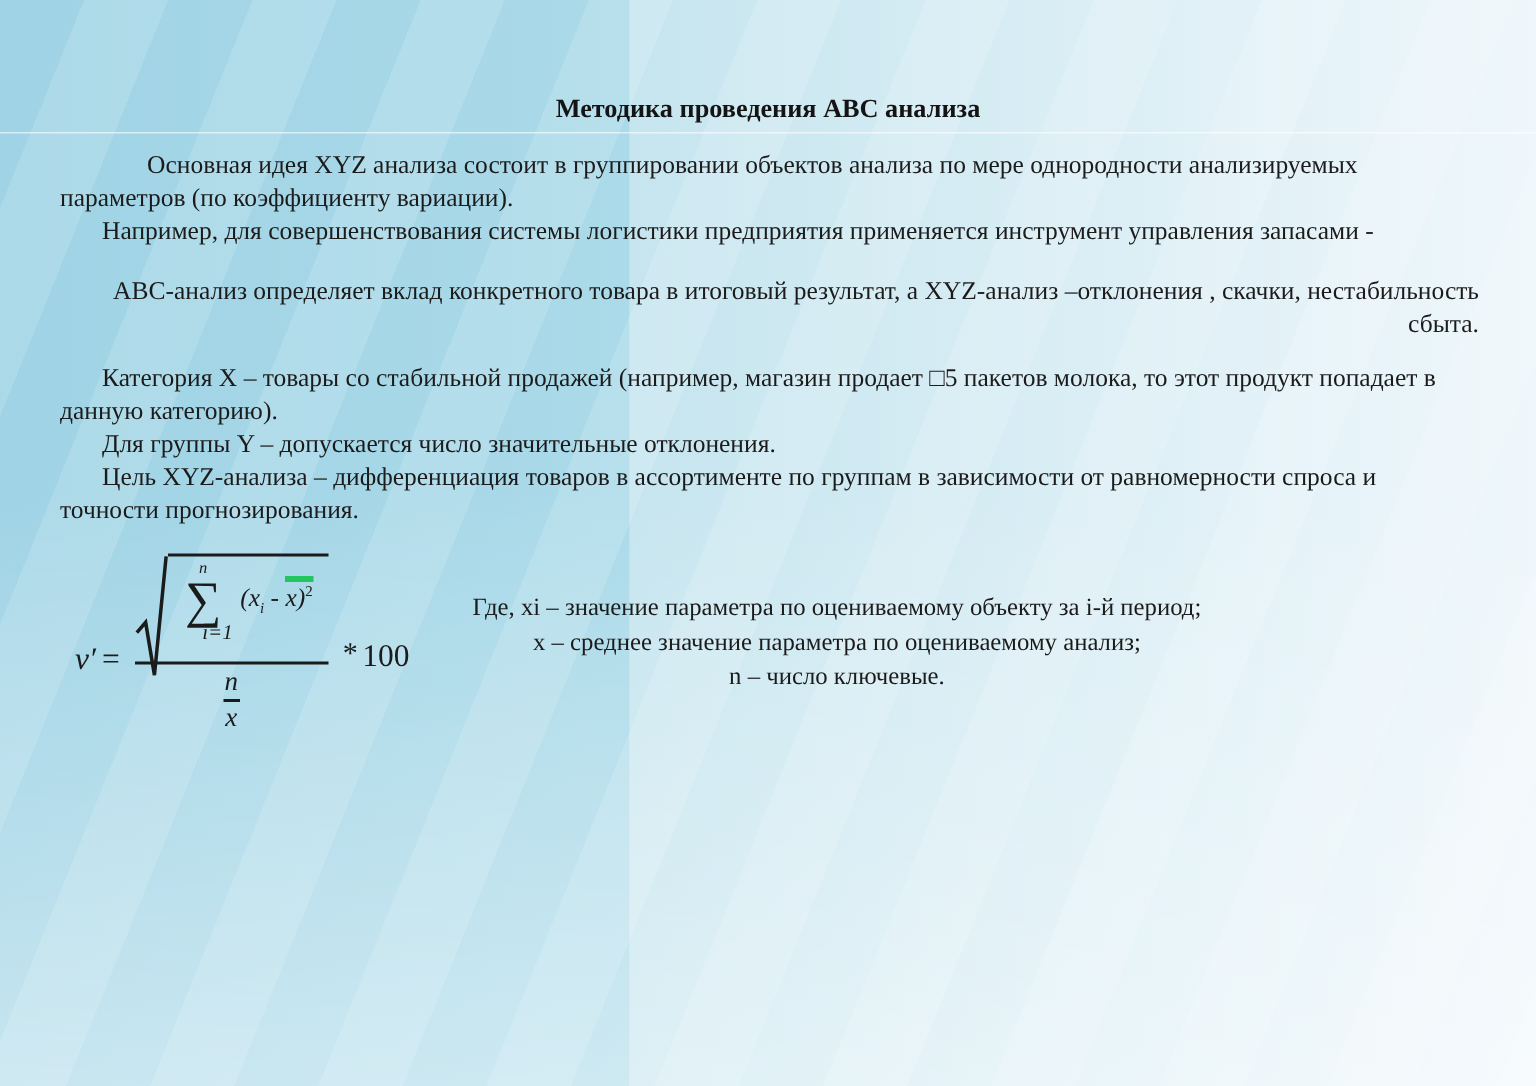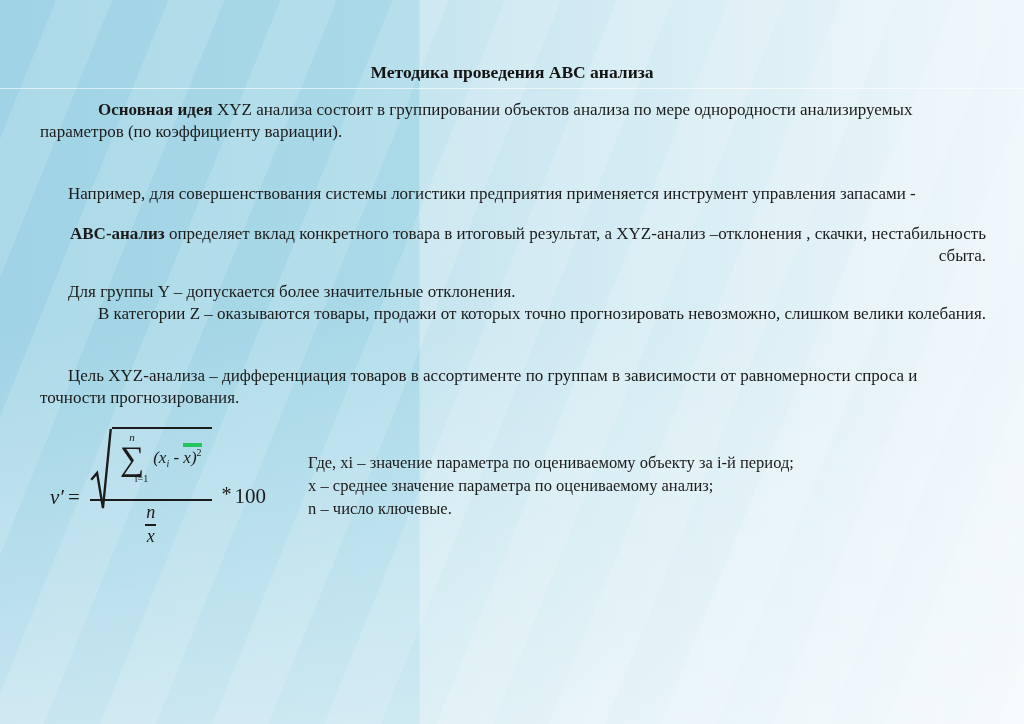--- a/index.html
+++ b/index.html
@@ -11,66 +11,66 @@
       repeating-linear-gradient(112deg, rgba(255,255,255,0) 0 52px, rgba(255,255,255,0.14) 52px 104px),
       linear-gradient(to bottom, rgba(255,255,255,0) 45%, rgba(255,255,255,0.42) 100%),
       linear-gradient(to right, #9fd3e5 0px, #abdae9 419px, #c6e5ef 420px, #eff7fb 1024px);
   }
   .slide{position:relative;width:1024px;height:580px;border-radius:24px;}
   .title-band{padding-top:62px;border-bottom:1px solid rgba(255,255,255,0.6);padding-bottom:5px;}
   .title{margin:0;text-align:center;font-size:17.5px;font-weight:bold;color:#141414;}
   .body-text{margin:10px 38px 0 40px;font-size:17px;line-height:22px;}
   .p{margin:0;text-indent:28px;}
   .p.indent-lg{text-indent:58px;}
-  .p b{font-weight:bold;}
-  .gap-18{margin-bottom:18px;margin-top:40px;}
+  .p b{font-weight:normal;}
+  .gap-18{margin-bottom:18px;}
   .gap-14{margin-bottom:14px;text-align:right;}
   .gap-20{margin-bottom:20px;}
   
   .formula-row{display:flex;align-items:flex-start;margin:14px 0 0 50px;}
   .formula{display:flex;align-items:flex-start;}
   .f-lhs{font-style:italic;font-size:21px;margin-top:58px;white-space:nowrap;}
   .f-eq{font-style:normal;margin-left:4px;}
   .bigfrac{display:inline-flex;flex-direction:column;align-items:center;margin-left:10px;}
   .rad-row{display:flex;align-items:stretch;height:78px;}
   .rad-glyph{width:22px;height:84px;flex:none;}
   .rad-content{border-top:2px solid #1b1b1b;padding:3px 10px 0 4px;display:flex;align-items:flex-start;}
   .sum{display:flex;flex-direction:column;align-items:center;line-height:1;margin-right:5px;}
   .sum-top{font-size:11px;font-style:italic;}
   .sum-sym{font-size:34px;line-height:0.92;}
-  .sum-bot{font-size:10px;margin-left:19px;}
+  .sum-bot{font-size:14px;font-style:italic;margin-left:19px;}
   .expr{font-size:17px;font-style:italic;margin-top:15px;white-space:nowrap;}
   .expr sub{font-size:10px;}
   .overbar{border-top:4px solid #22c55e;padding-top:1px;}
   .overbar sup{font-size:10px;font-style:normal;}
   .frac-bar{height:2px;background:#1b1b1b;width:100%;margin-top:-6px;}
   .den-n{font-size:18px;font-style:italic;margin-top:2px;line-height:1;}
   .den-x{display:flex;flex-direction:column;align-items:center;margin-top:3px;}
   .macron{width:11px;height:2px;background:#1b1b1b;margin-bottom:1px;}
   .den-x i{font-size:18px;line-height:1;}
   .f-mult{margin-top:56px;margin-left:10px;font-size:21px;white-space:nowrap;}
   .f-star{font-size:20px;vertical-align:2px;margin-right:3px;}
-  .legend{margin-left:42px;margin-top:24px;font-size:16.5px;line-height:23px;}
+  .legend{margin-left:42px;margin-top:24px;font-size:16.5px;line-height:23px;text-align:center;}
   .legend p{margin:0;}
 </style>
 </head>
 <body>
 
 <main class="slide">
 
   <div class="title-band">
     <h1 class="title">Методика проведения АВС анализа</h1>
   </div>
 
   <div class="body-text">
     <p class="p indent-lg"><b>Основная идея</b><span> XYZ анализа состоит в группировании объектов анализа по мере однородности анализируемых параметров (по коэффициенту вариации).</span></p>
     <p class="p gap-18"><span>Например, для совершенствования системы логистики предприятия применяется инструмент управления запасами -</span></p>
     <p class="p gap-14"><b>АВС-анализ</b><span> определяет вклад конкретного товара в итоговый результат, а XYZ-анализ –отклонения , скачки, нестабильность сбыта.</span></p>
-    <p class="p"><span>Для группы Y – допускается более значительные отклонения.</span></p>
-    <p class="p gap-14"><span>В категории Z – оказываются товары, продажи от которых точно прогнозировать невозможно, слишком велики колебания.</span></p>
+    <p class="p"><span>Категория X – товары со стабильной продажей (например, магазин продает □5 пакетов молока, то этот продукт попадает в данную категорию).</span></p>
+    <p class="p"><span>Для группы Y – допускается число значительные отклонения.</span></p>
     <p class="p gap-18"><span>Цель XYZ-анализа – дифференциация товаров в ассортименте по группам в зависимости от равномерности спроса и точности прогнозирования.</span></p>
   </div>
 
   <div class="formula-row">
 
     <div class="formula">
       <span class="f-lhs"><span>ν′</span><span class="f-eq">=</span></span>
 
       <div class="bigfrac">
         <div class="rad-row">

